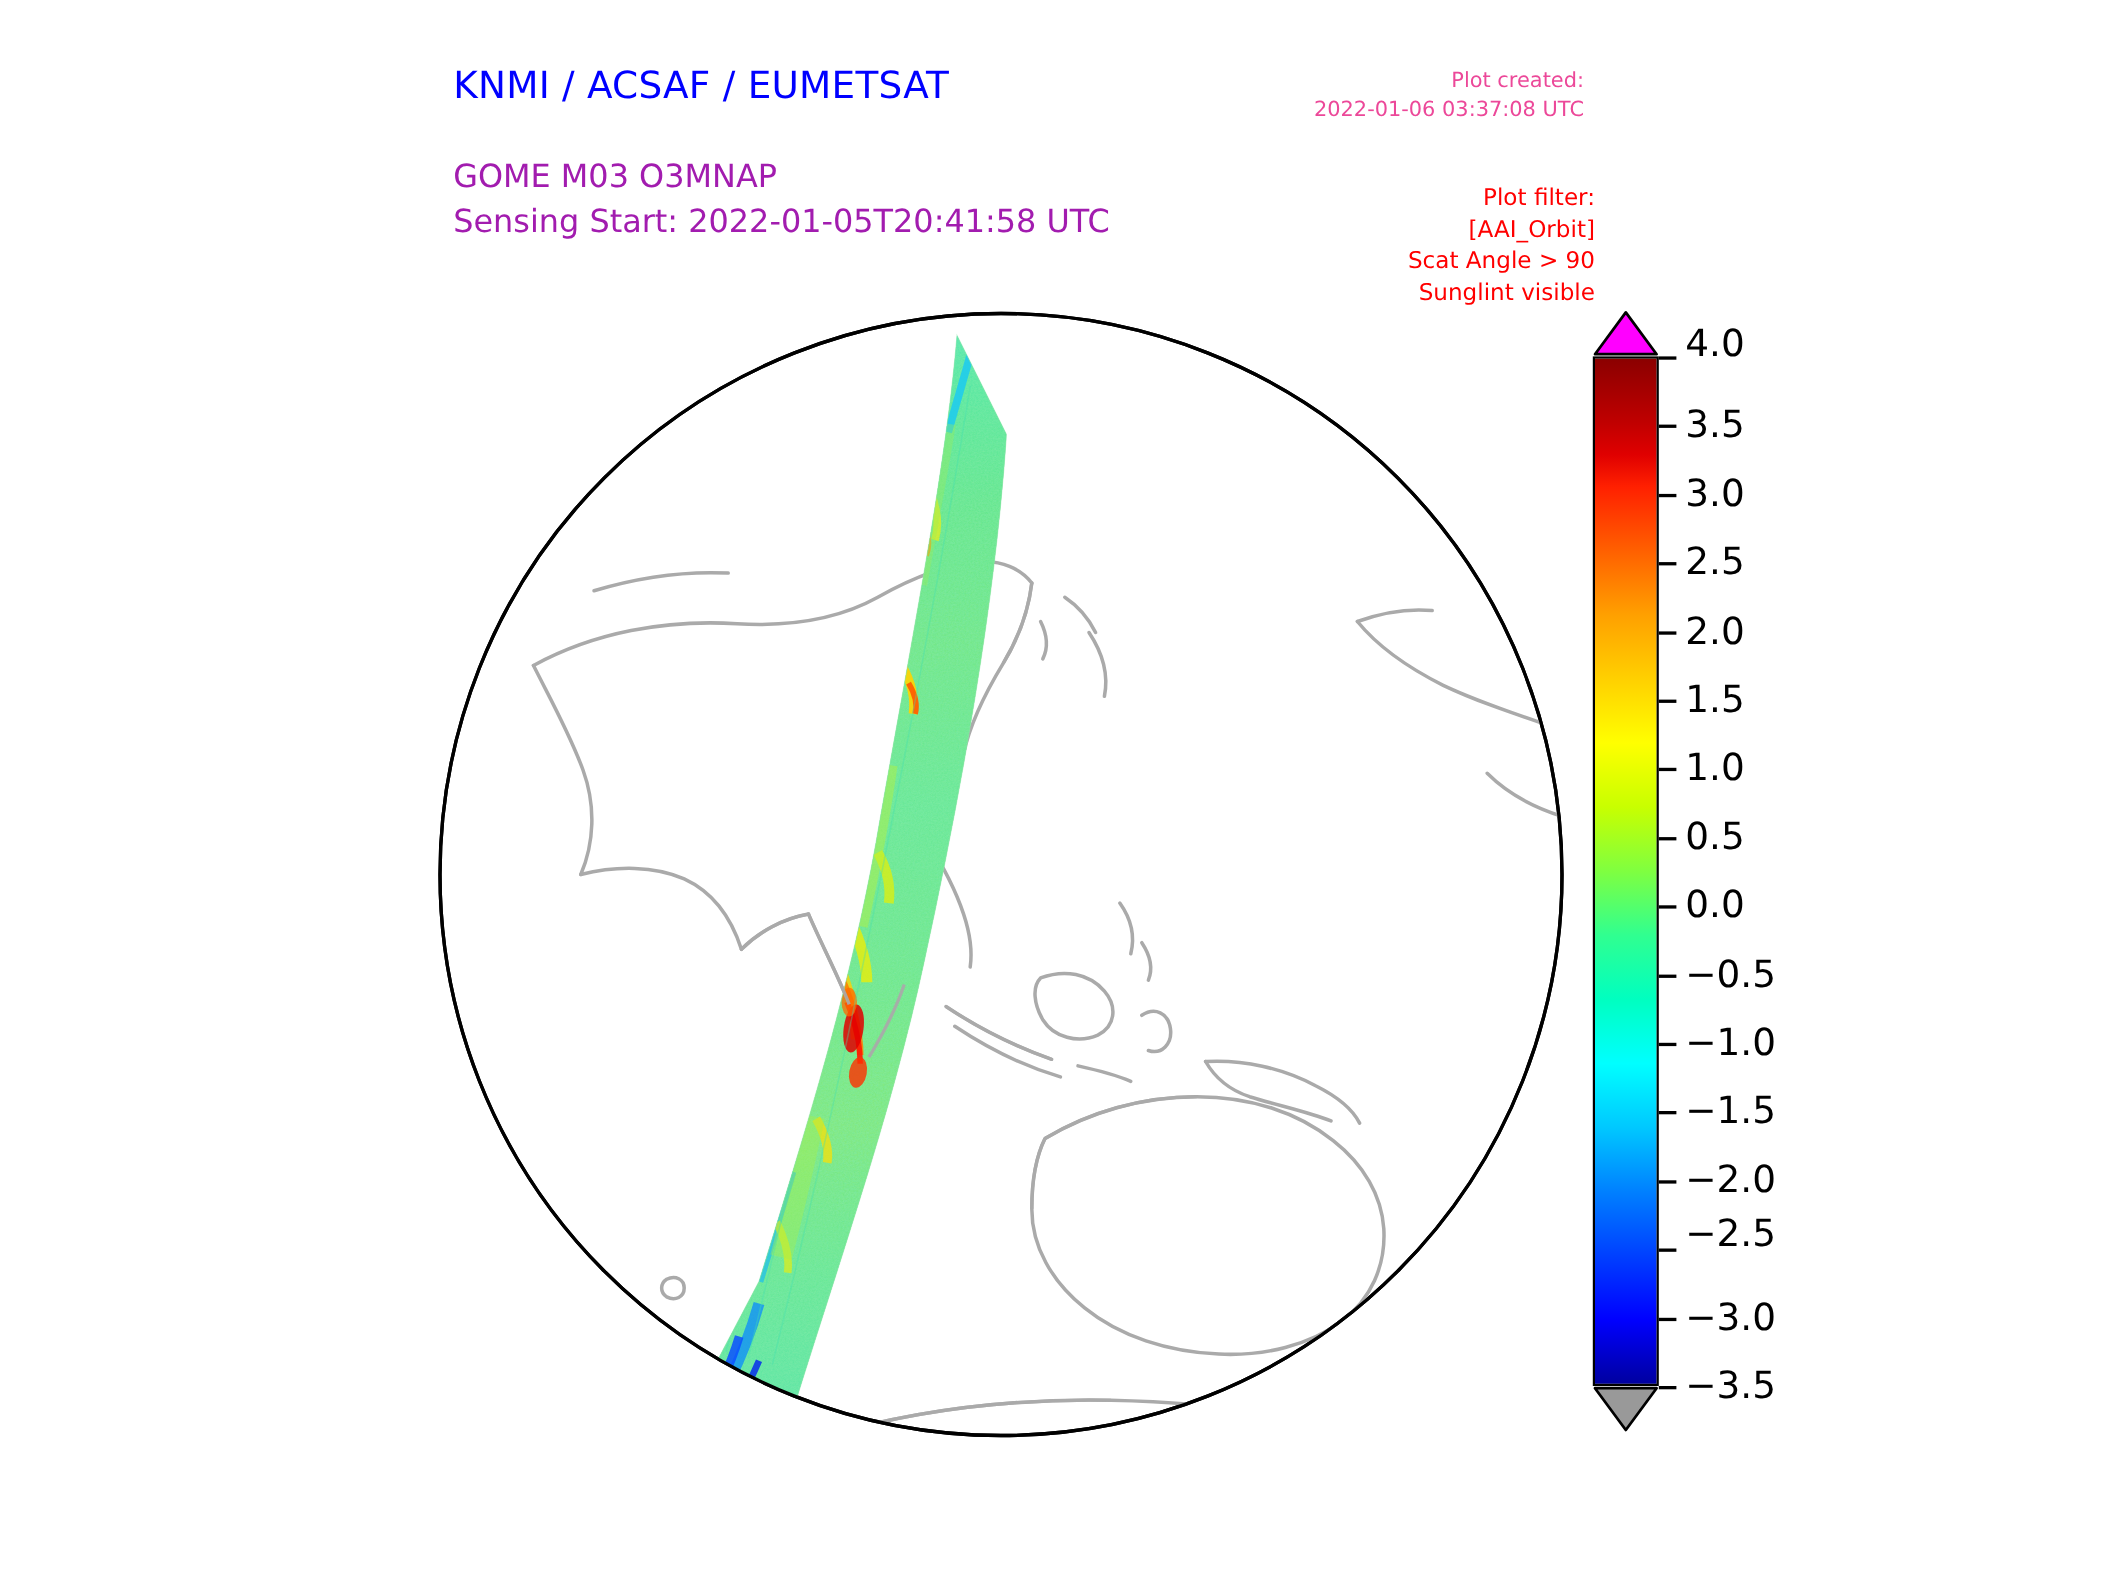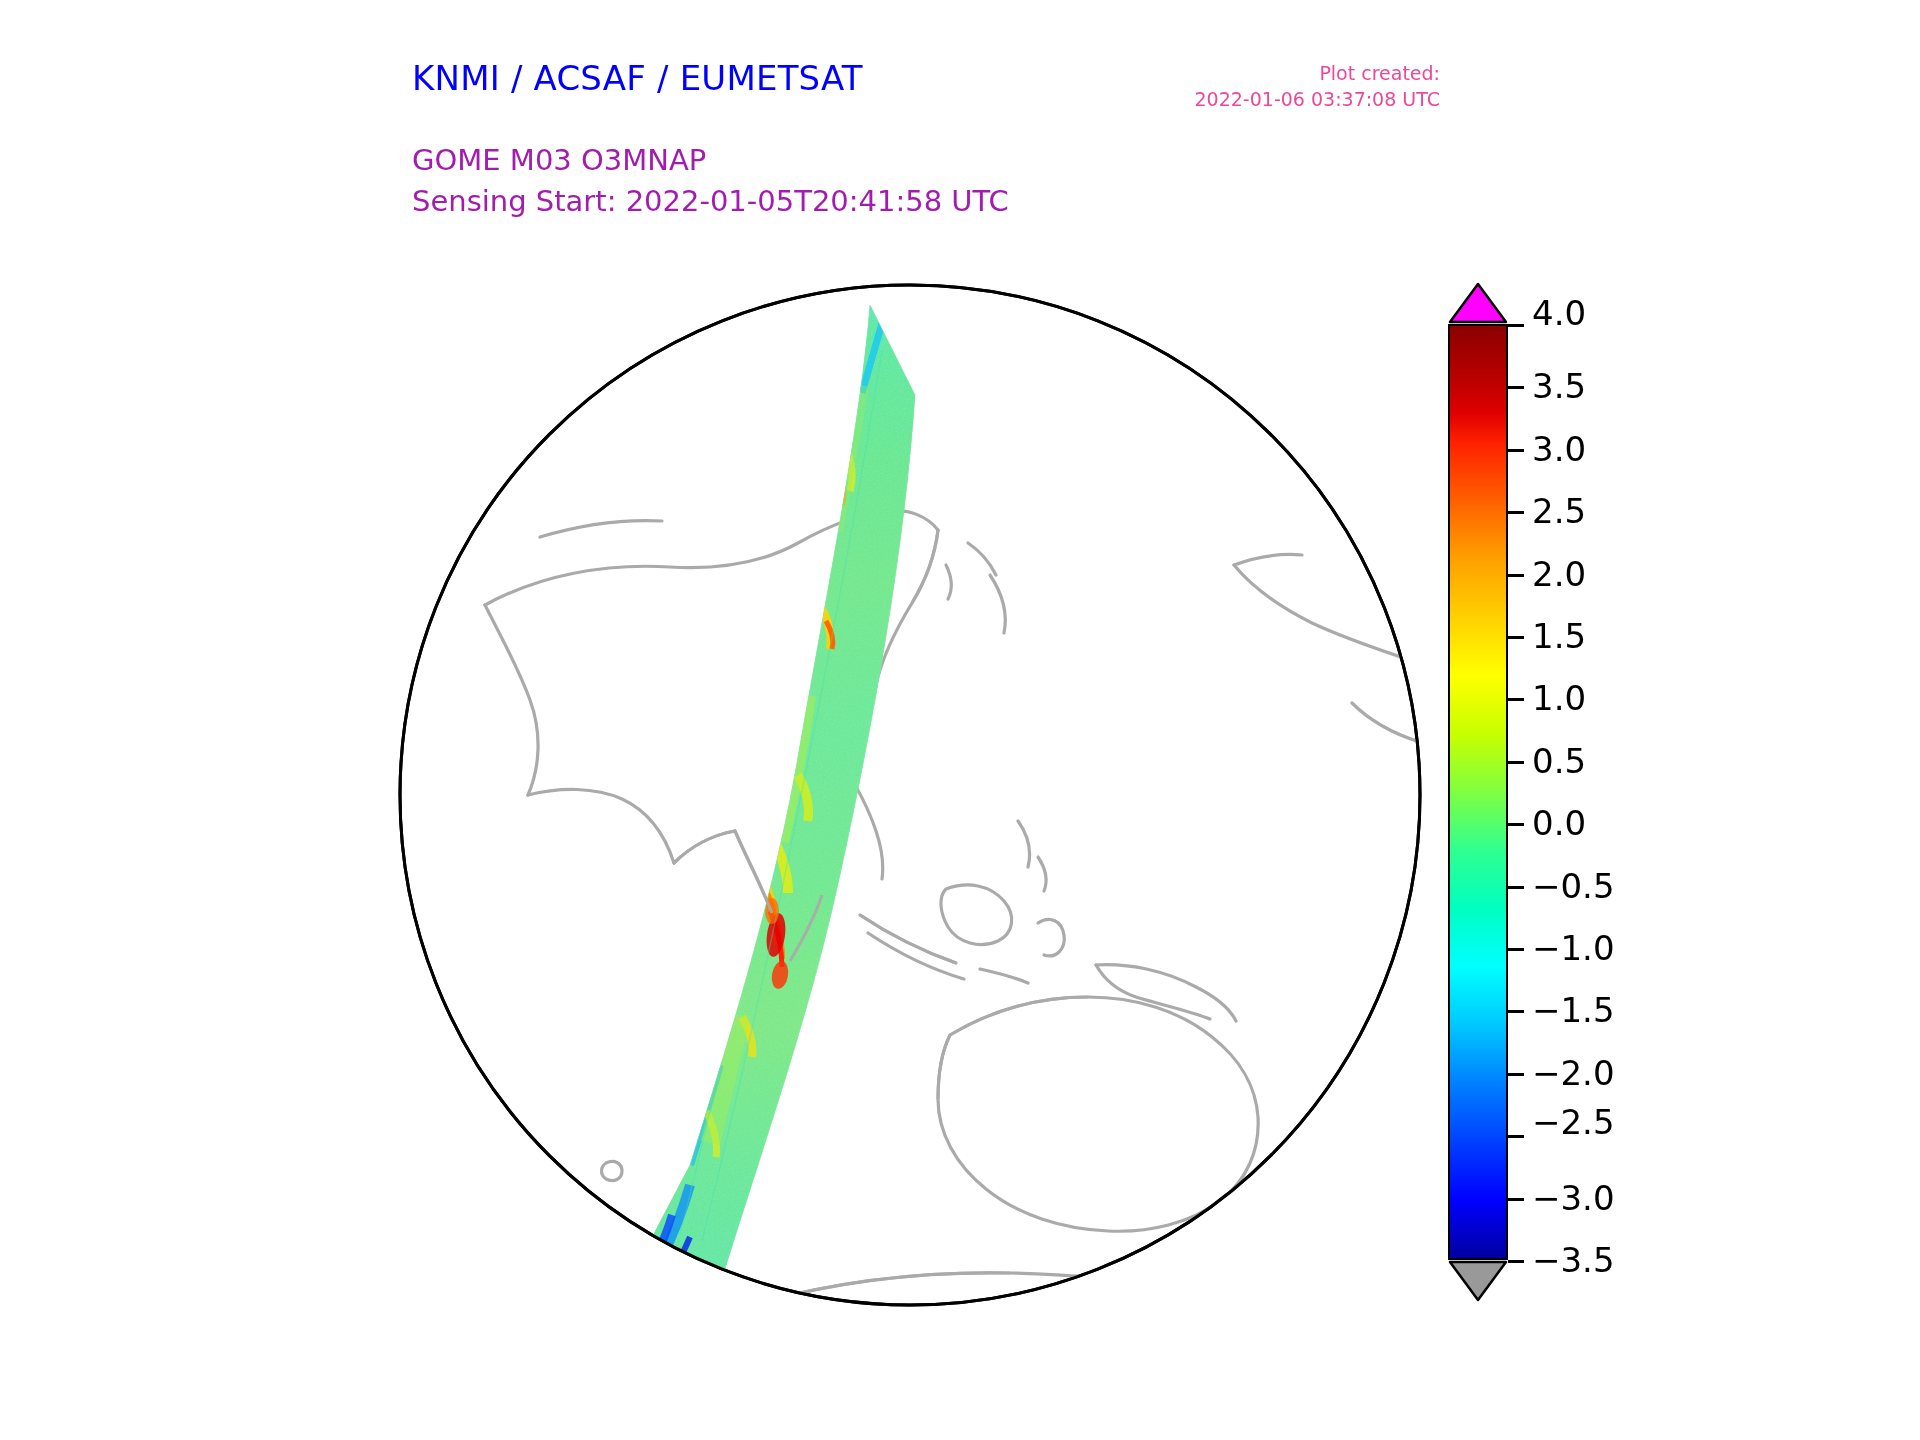--- a/index.html
+++ b/index.html
@@ -161,20 +161,26 @@
     <div>GOME M03 O3MNAP</div>
     <div>Sensing Start: 2022-01-05T20:41:58 UTC</div>
   </div>
 
 
   <div class="created-block">
     <div>Plot created:</div>
     <div>2022-01-06 03:37:08 UTC</div>
   </div>
 
+  <div class="filter-block">
+    <div>Plot filter:</div>
+    <div>[AAI_Orbit]</div>
+    <div>Scat Angle &gt; 90</div>
+    <div>Sunglint visible</div>
+  </div>
 
   <div id="map-area">
     <svg id="globe-svg" viewBox="0 0 1040 1040">
       <defs>
         <clipPath id="globeClip">
           <circle cx="520" cy="520" r="510"></circle>
         </clipPath>
 
         <linearGradient id="swathGrad" x1="0" y1="0" x2="0" y2="1">
           <stop offset="0%" stop-color="#3ee8d0"></stop>

